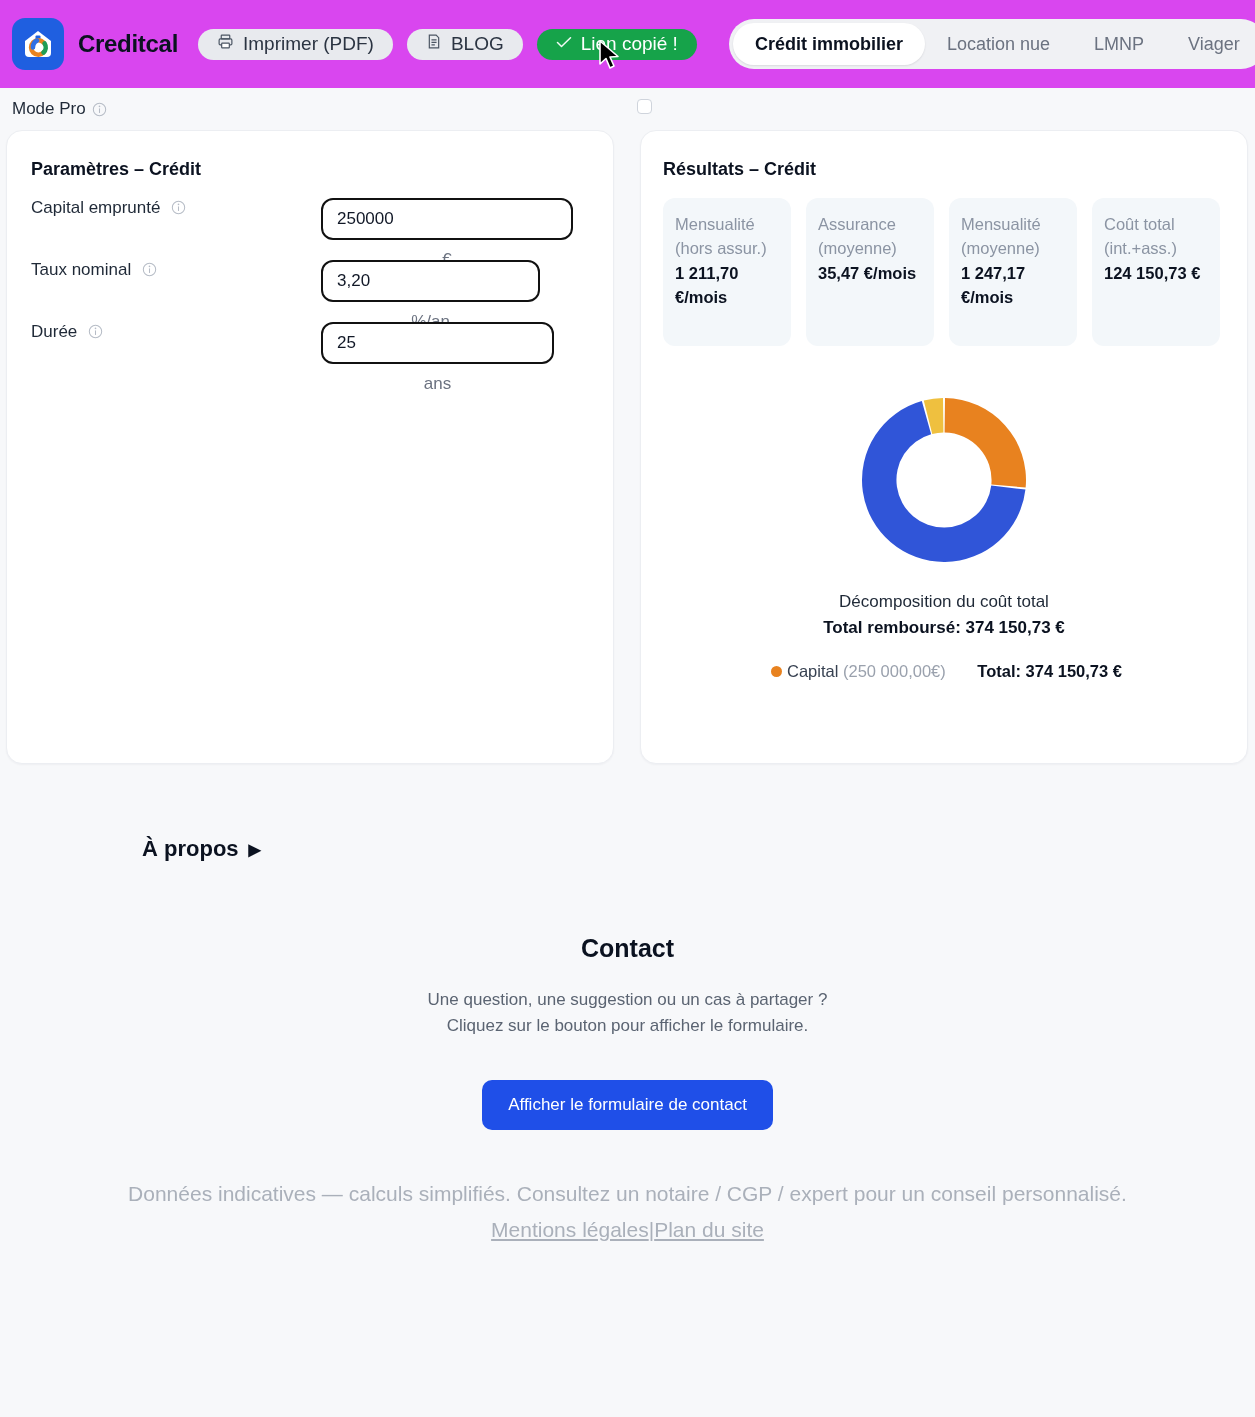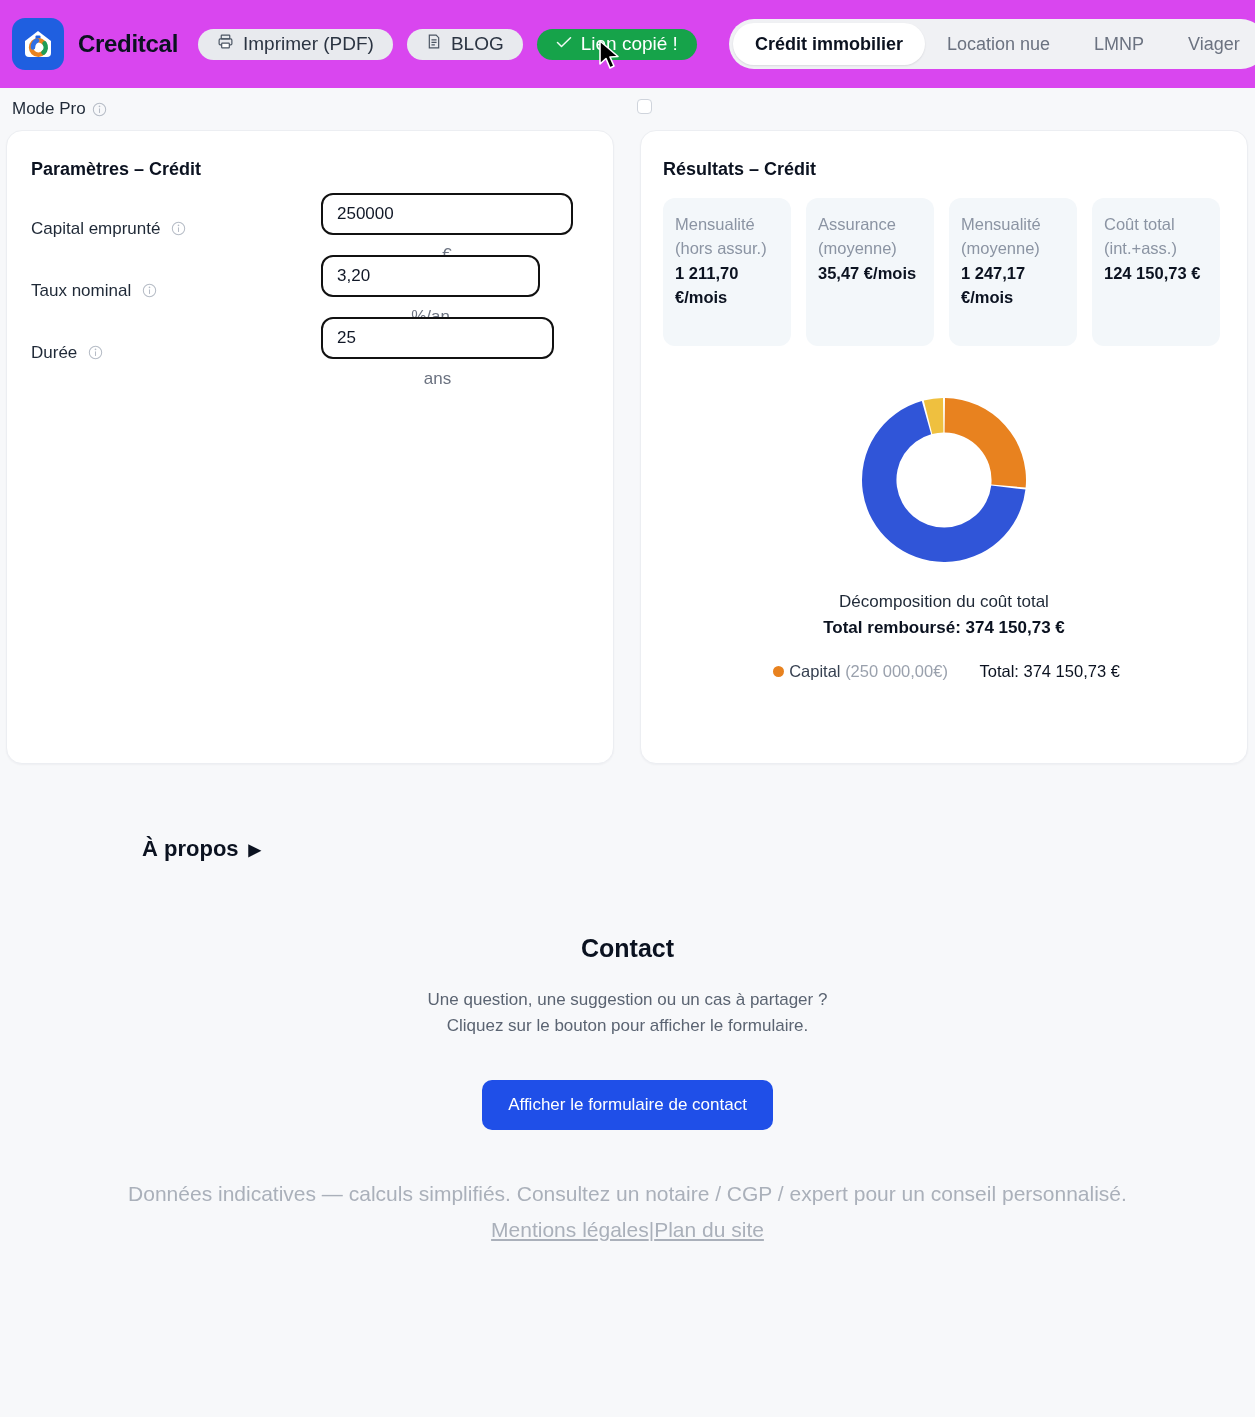--- a/index.html
+++ b/index.html
@@ -126,21 +126,21 @@
   .card-title {
     font-size: 18px;
     font-weight: 700;
     color: #0b1220;
     margin-bottom: 18px;
   }
 
   
   .frow {
     display: flex;
-    align-items: center;
+    align-items: flex-start;
     height: 62px;
   }
   .frow .flabel {
     font-size: 17px;
     color: #1f2937;
     width: 290px;
     flex: 0 0 290px;
     white-space: nowrap;
   }
   .fctrl { display: flex; align-items: center; gap: 10px; flex-direction: column; }
@@ -209,21 +209,21 @@
   }
   .legend .li { white-space: nowrap; margin: 0 5px; }
   .dot {
     display: inline-block;
     width: 11px; height: 11px;
     border-radius: 50%;
     margin-right: 5px;
     vertical-align: 0px;
   }
   .legend .amt { color: #9aa1ad; }
-  .legend .grandtotal { font-weight: 400; color: #0b1220; margin-left: 22px; }
+  .legend .grandtotal { font-weight: 700; color: #0b1220; margin-left: 22px; }
 
   
   .about {
     margin: 72px 0 0 142px;
     font-size: 22px;
     font-weight: 700;
     color: #0b1220;
     display: flex; align-items: center; gap: 10px;
     cursor: pointer;
     width: max-content;

